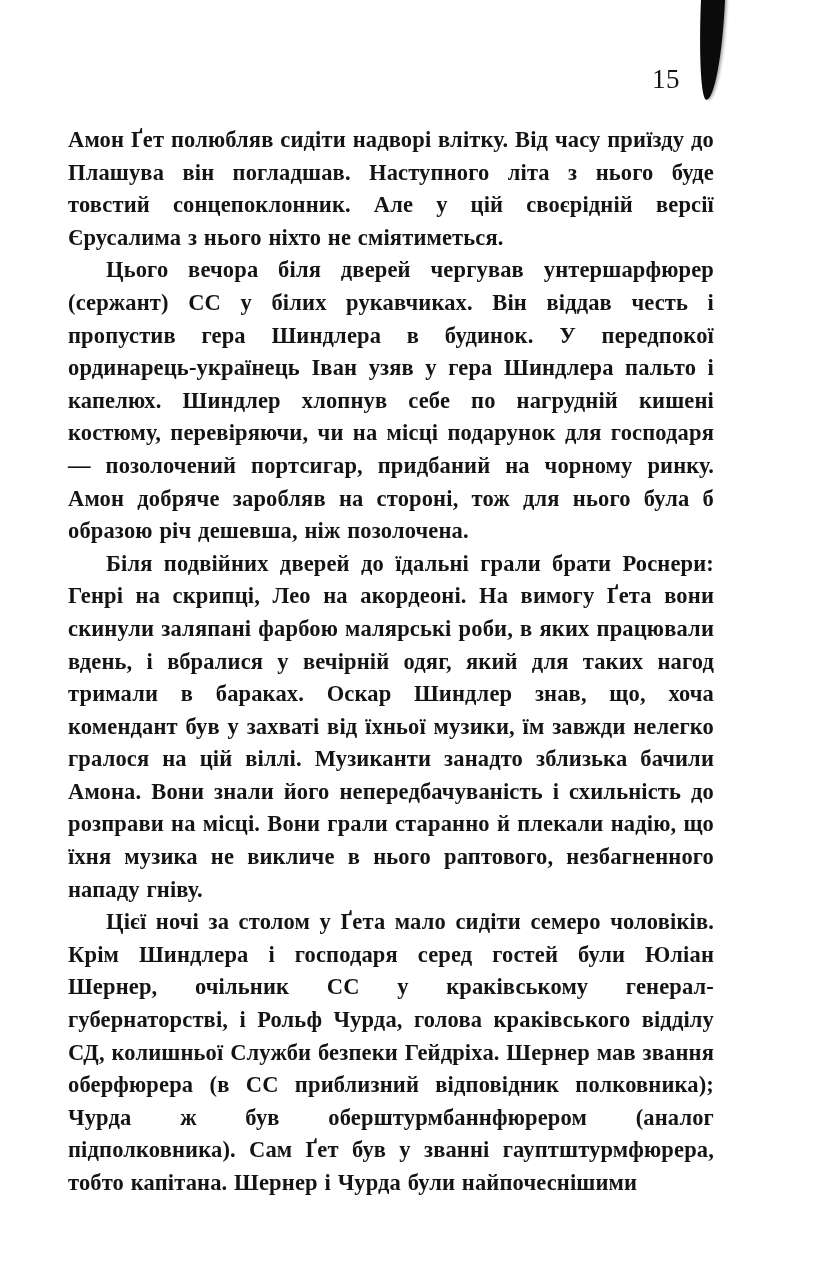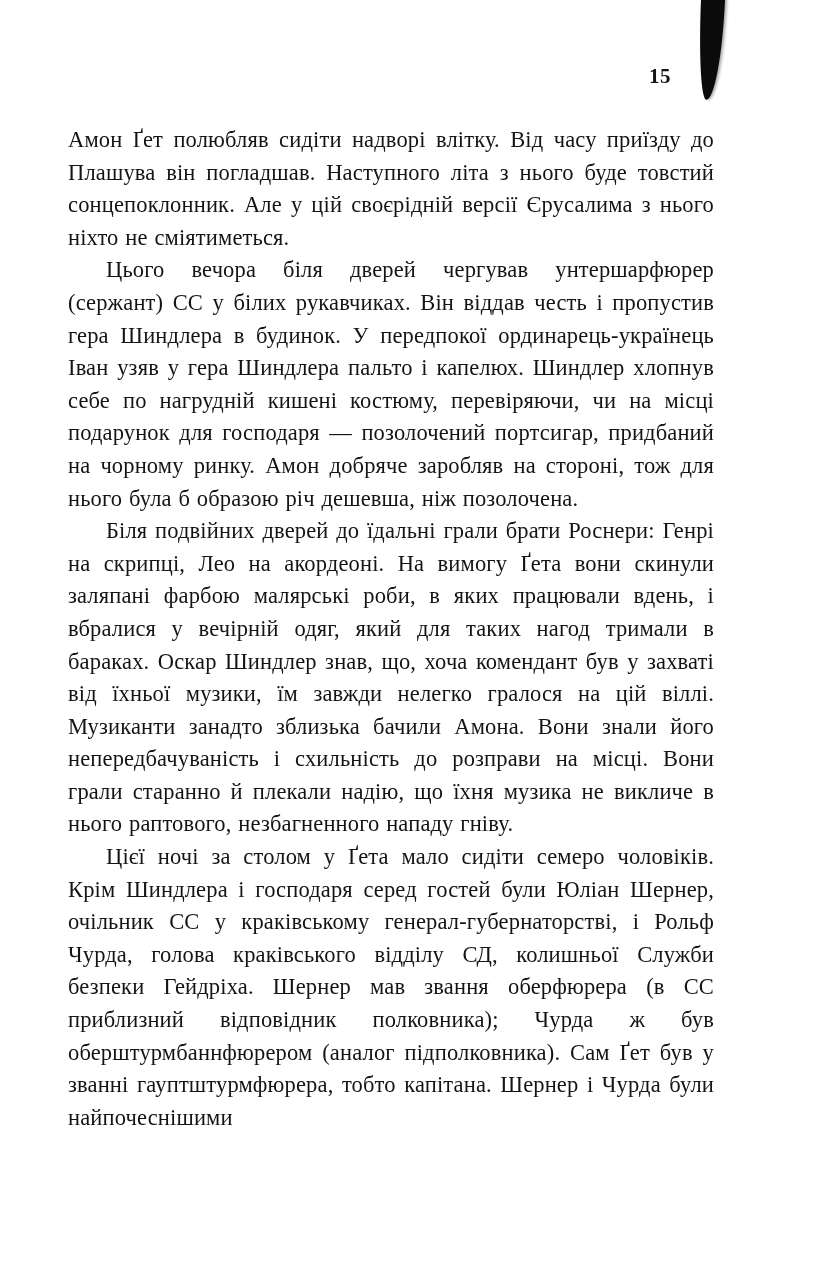--- a/index.html
+++ b/index.html
@@ -30,41 +30,42 @@
       background: #0b0b0b;
       border-radius: 45% 55% 60% 40% / 6% 6% 94% 94%;
       transform: rotate(2.5deg);
       box-shadow: 2px 0 3px rgba(60,60,60,0.45);
     }
     .page-number {
       position: absolute;
       top: 64px;
       left: 640px;
       width: 40px;
-      text-align: center;
-      font-size: 21px;
-      font-weight: bold;
+      text-align: right;
+      font-size: 27px;
+      font-weight: normal;
       letter-spacing: 0.5px;
     }
     .text-block {
       position: absolute;
       left: 68px;
       top: 124px;
       width: 646px;
       text-align: justify;
       font-size: 22.5px;
       line-height: 32.6px;
       letter-spacing: 0.15px;
       word-spacing: 1px;
       hyphens: auto;
       -webkit-hyphens: auto;
     }
     .para {
       margin: 0;
       padding: 0;
+      font-weight: bold;
     }
     .para.indent {
       text-indent: 38px;
     }
   </style>
 </head>
 <body>
 
 <div class="book-page">
 

